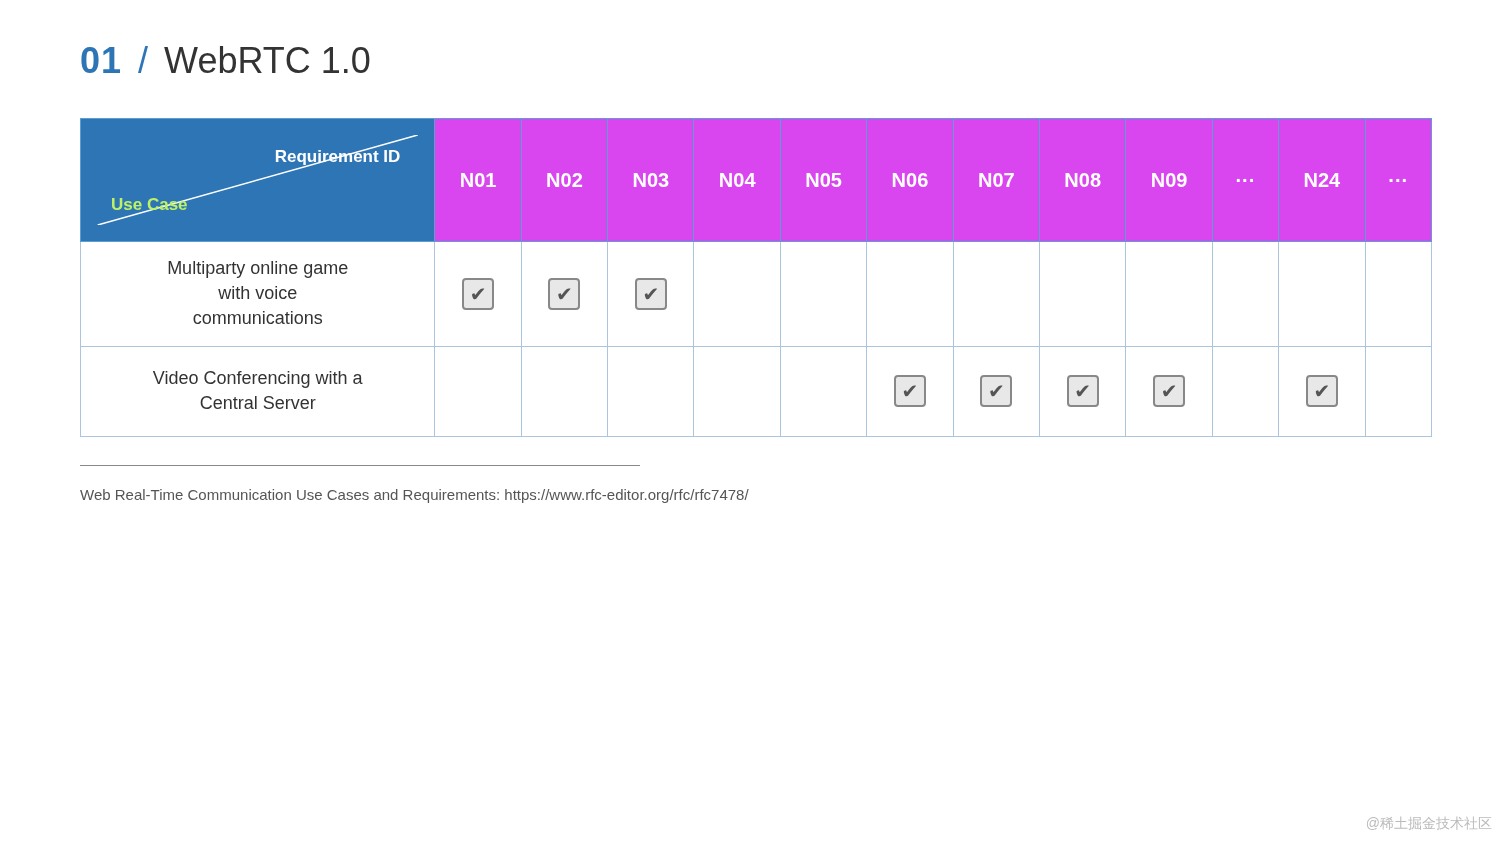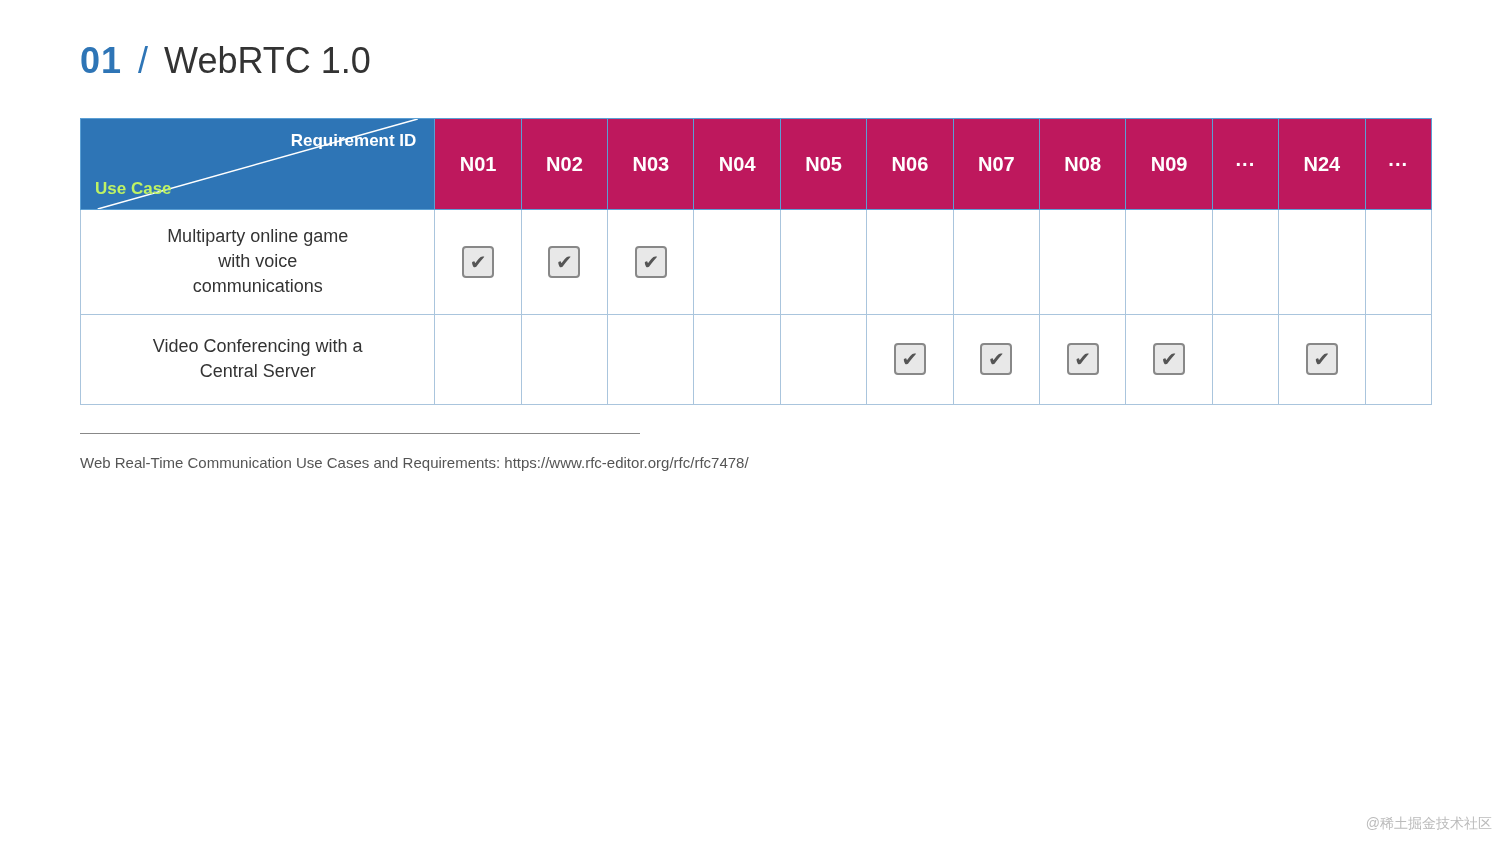--- a/index.html
+++ b/index.html
@@ -56,36 +56,36 @@
     }
 
     table {
       border-collapse: collapse;
       width: 100%;
       table-layout: fixed;
     }
 
     
     .header-row th {
-      background: #be185d;
+      background: #d946ef;
       color: #fff;
       font-size: 20px;
       font-weight: 600;
       text-align: center;
       padding: 16px 6px;
       border: 1px solid #5a9fd4;
     }
 
     
     .diagonal-cell {
       background: #2e75b6 !important;
       position: relative;
       width: 340px;
       min-width: 340px;
-      padding: 0 !important;
+      padding: 16px !important;
     }
 
     .diagonal-cell-inner {
       position: relative;
       width: 100%;
       height: 90px;
       overflow: hidden;
     }
 
     .diagonal-line {

